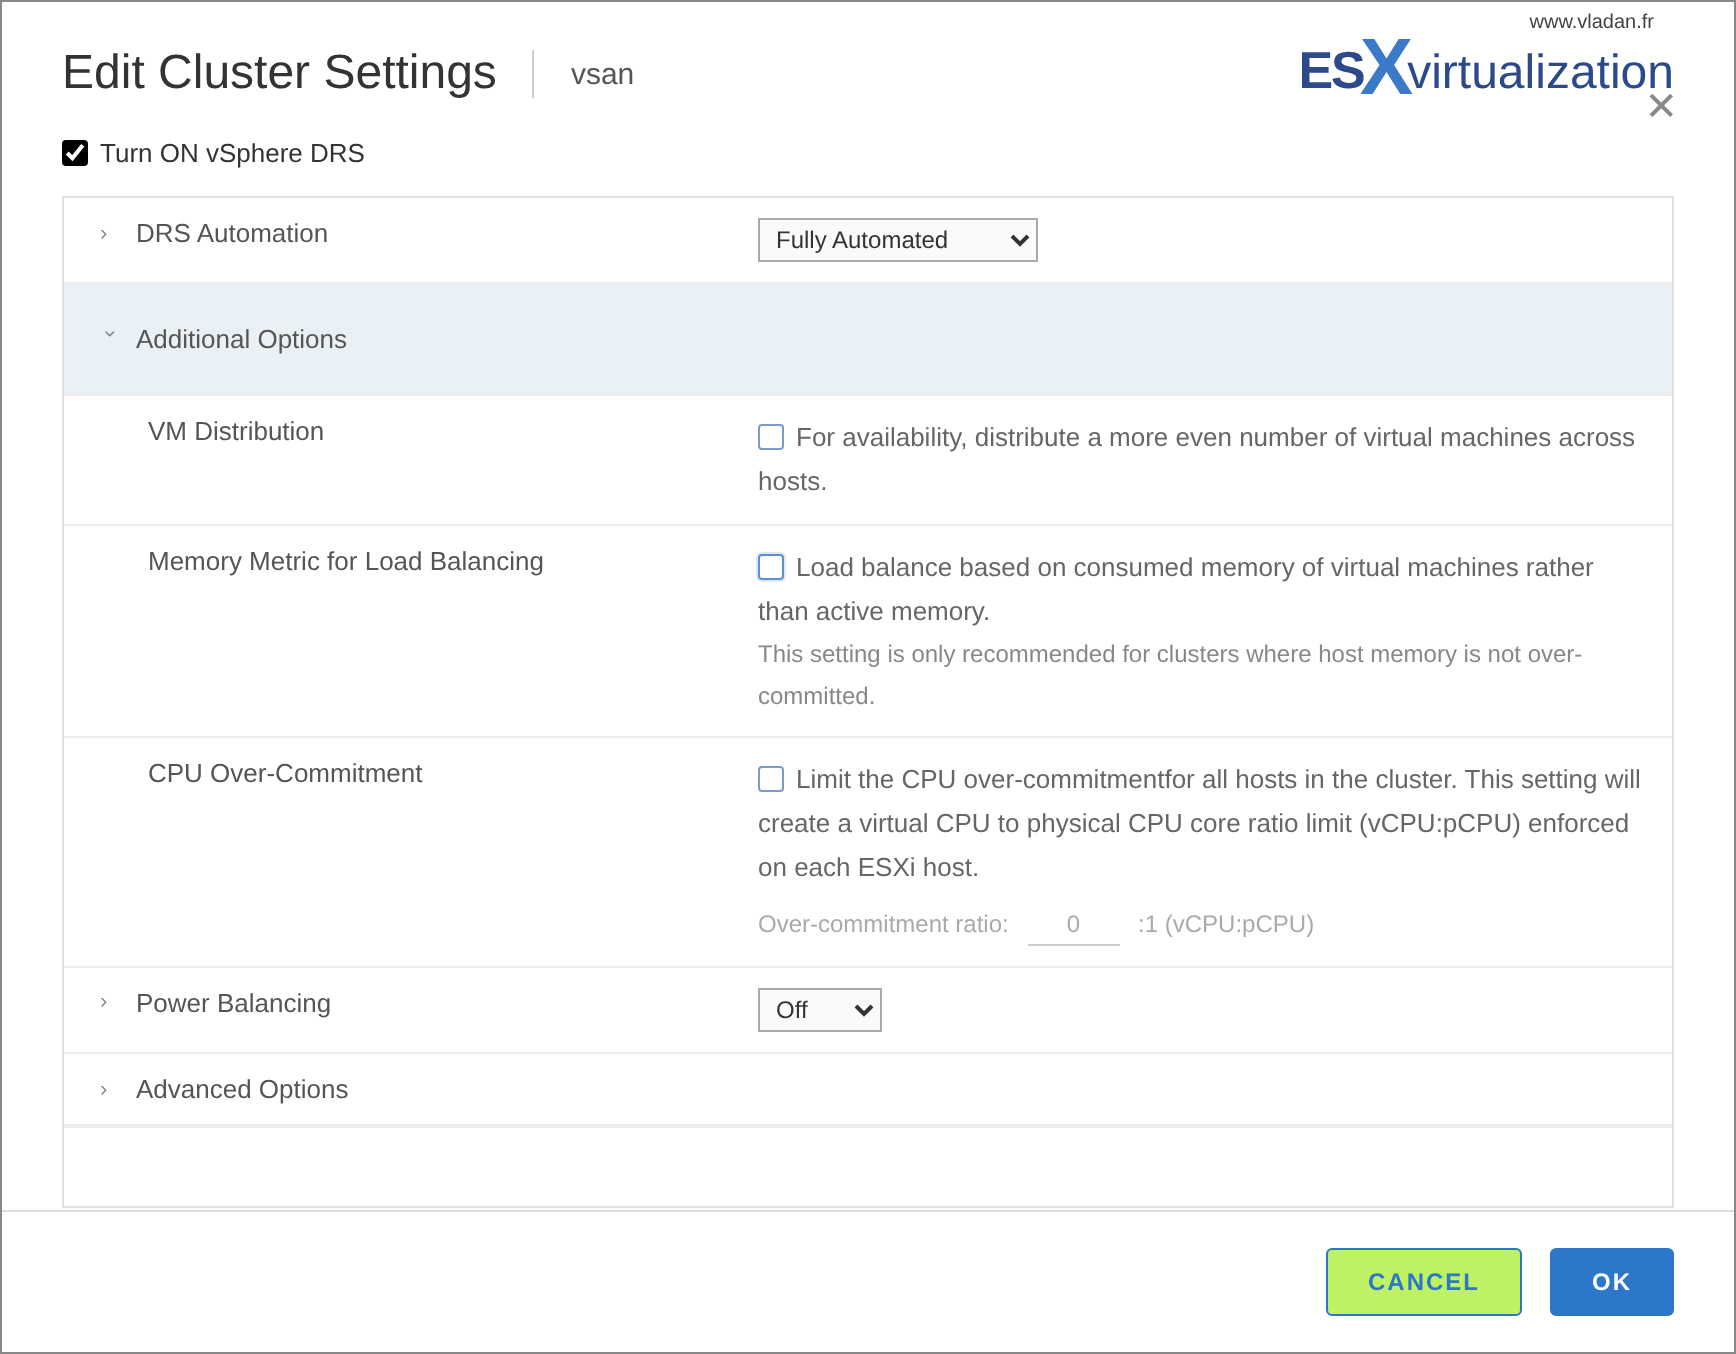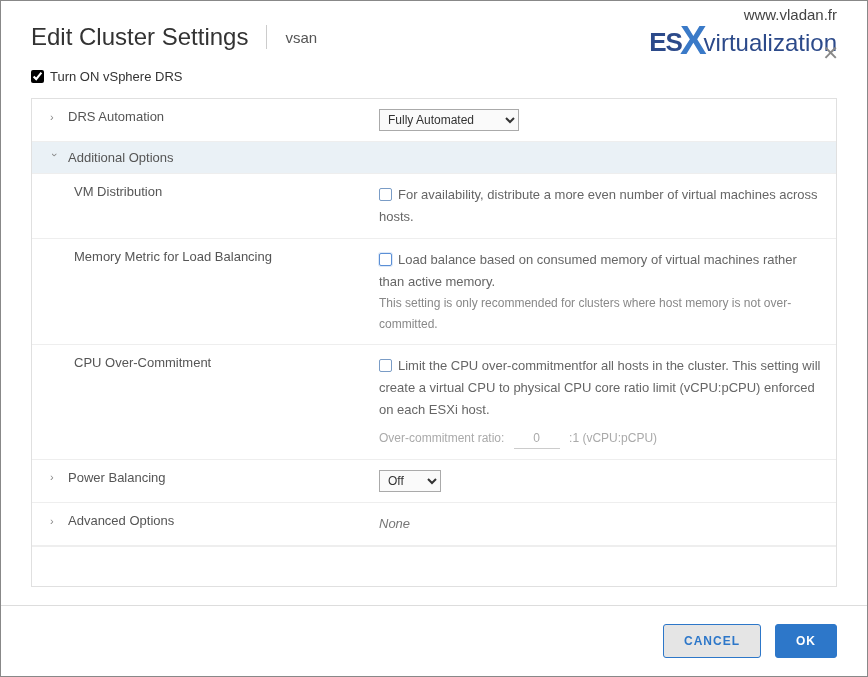--- a/index.html
+++ b/index.html
@@ -36,23 +36,24 @@
     }
     .logo-wrap {
       position: absolute;
       right: 30px;
       top: 5px;
       display: flex;
       flex-direction: column;
       align-items: flex-end;
     }
     .logo-url {
-      font-size: 15px;
+      font-size: 10px;
       color: #444;
       margin-bottom: -2px;
+      margin-right: 10px;
     }
     .logo {
       font-size: 26px;
       font-weight: 700;
       color: #2c4a8a;
       letter-spacing: -1px;
       display: flex;
       align-items: baseline;
       justify-content: flex-end;
     }
@@ -114,21 +115,21 @@
       padding-left: 6px;
     }
     .row .left.indented { padding-left: 30px; }
     .row .right-col {
       flex: 1;
       color: #666;
       line-height: 1.7;
     }
     .row.header-row {
       background: #eaf1f6;
-      padding: 8px 12px;
+      padding: 20px 12px;
     }
     .chev {
       display: inline-block;
       width: 10px;
       color: #888;
       margin-right: 8px;
       font-size: 11px;
     }
     select {
       font-size: 12px;
@@ -187,21 +188,21 @@
     .btn {
       font-size: 12px;
       letter-spacing: 1px;
       font-weight: 600;
       padding: 9px 20px;
       border-radius: 3px;
       cursor: pointer;
       border: 1px solid #2d77c9;
     }
     .btn-cancel {
-      background: #e5e5e5;
+      background: #bef264;
       color: #2d77c9;
     }
     .btn-ok {
       background: #2d77c9;
       color: #fff;
     }
   </style>
 </head>
 <body>
 
@@ -291,23 +292,20 @@
           <option>Off</option>
         </select>
       </div>
     </div>
 
     <div class="row">
       <div class="left">
         <span class="chev">›</span>
         <span>Advanced Options</span>
       </div>
-      <div class="right-col">
-        <span class="none-text">None</span>
-      </div>
     </div>
 
     <div class="spacer-row"></div>
   </div>
 </div>
 
 <div class="footer">
   <button class="btn btn-cancel">CANCEL</button>
   <button class="btn btn-ok">OK</button>
 </div>

